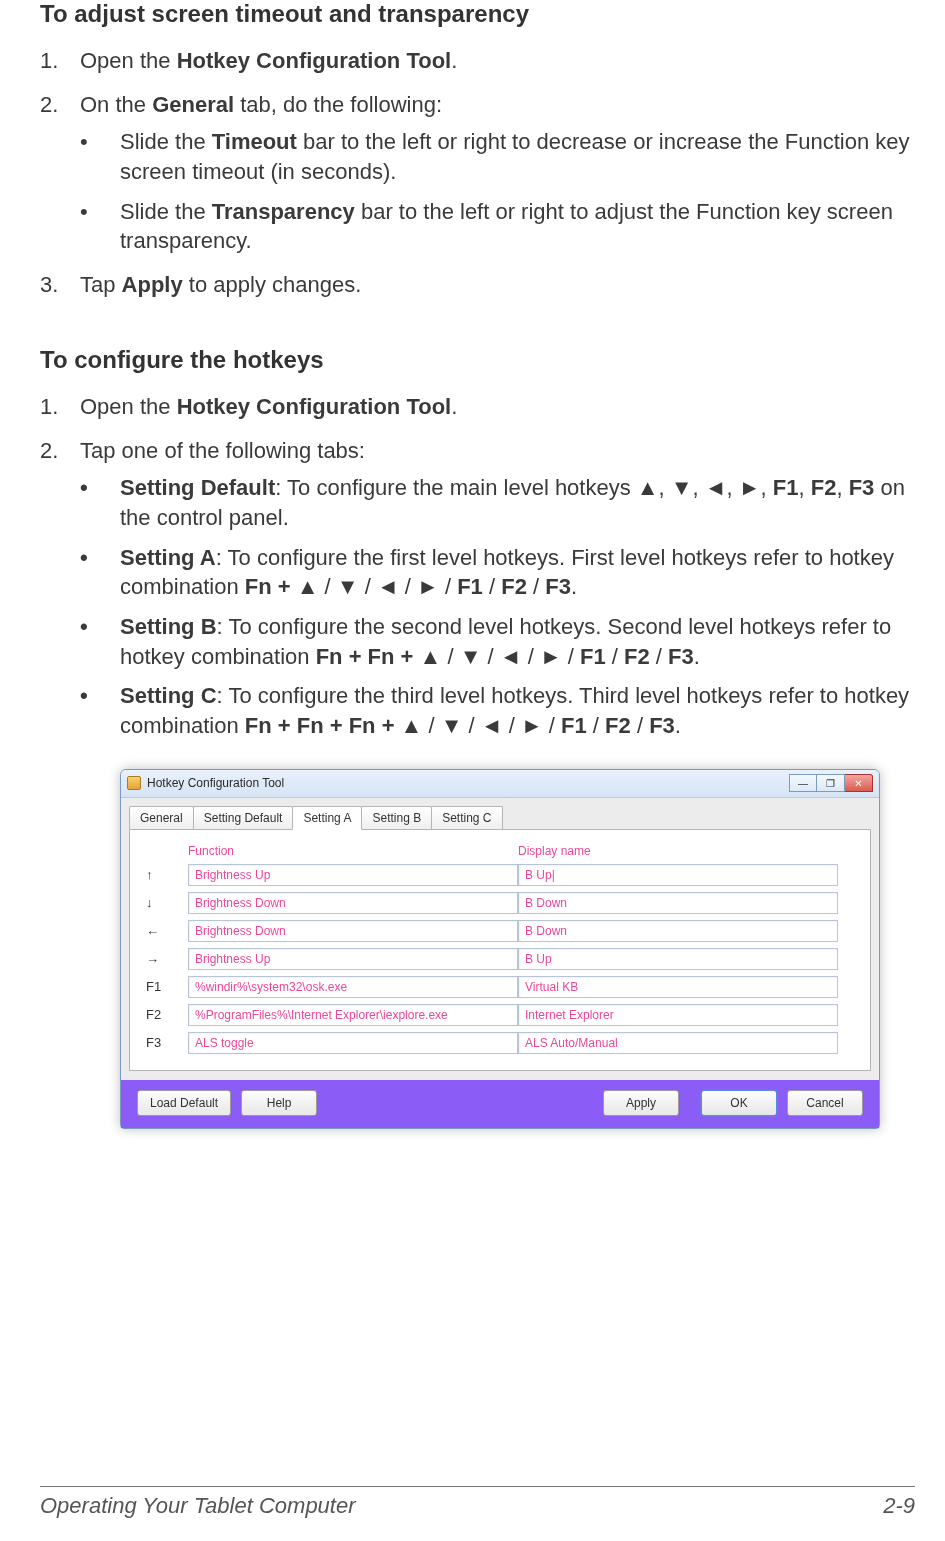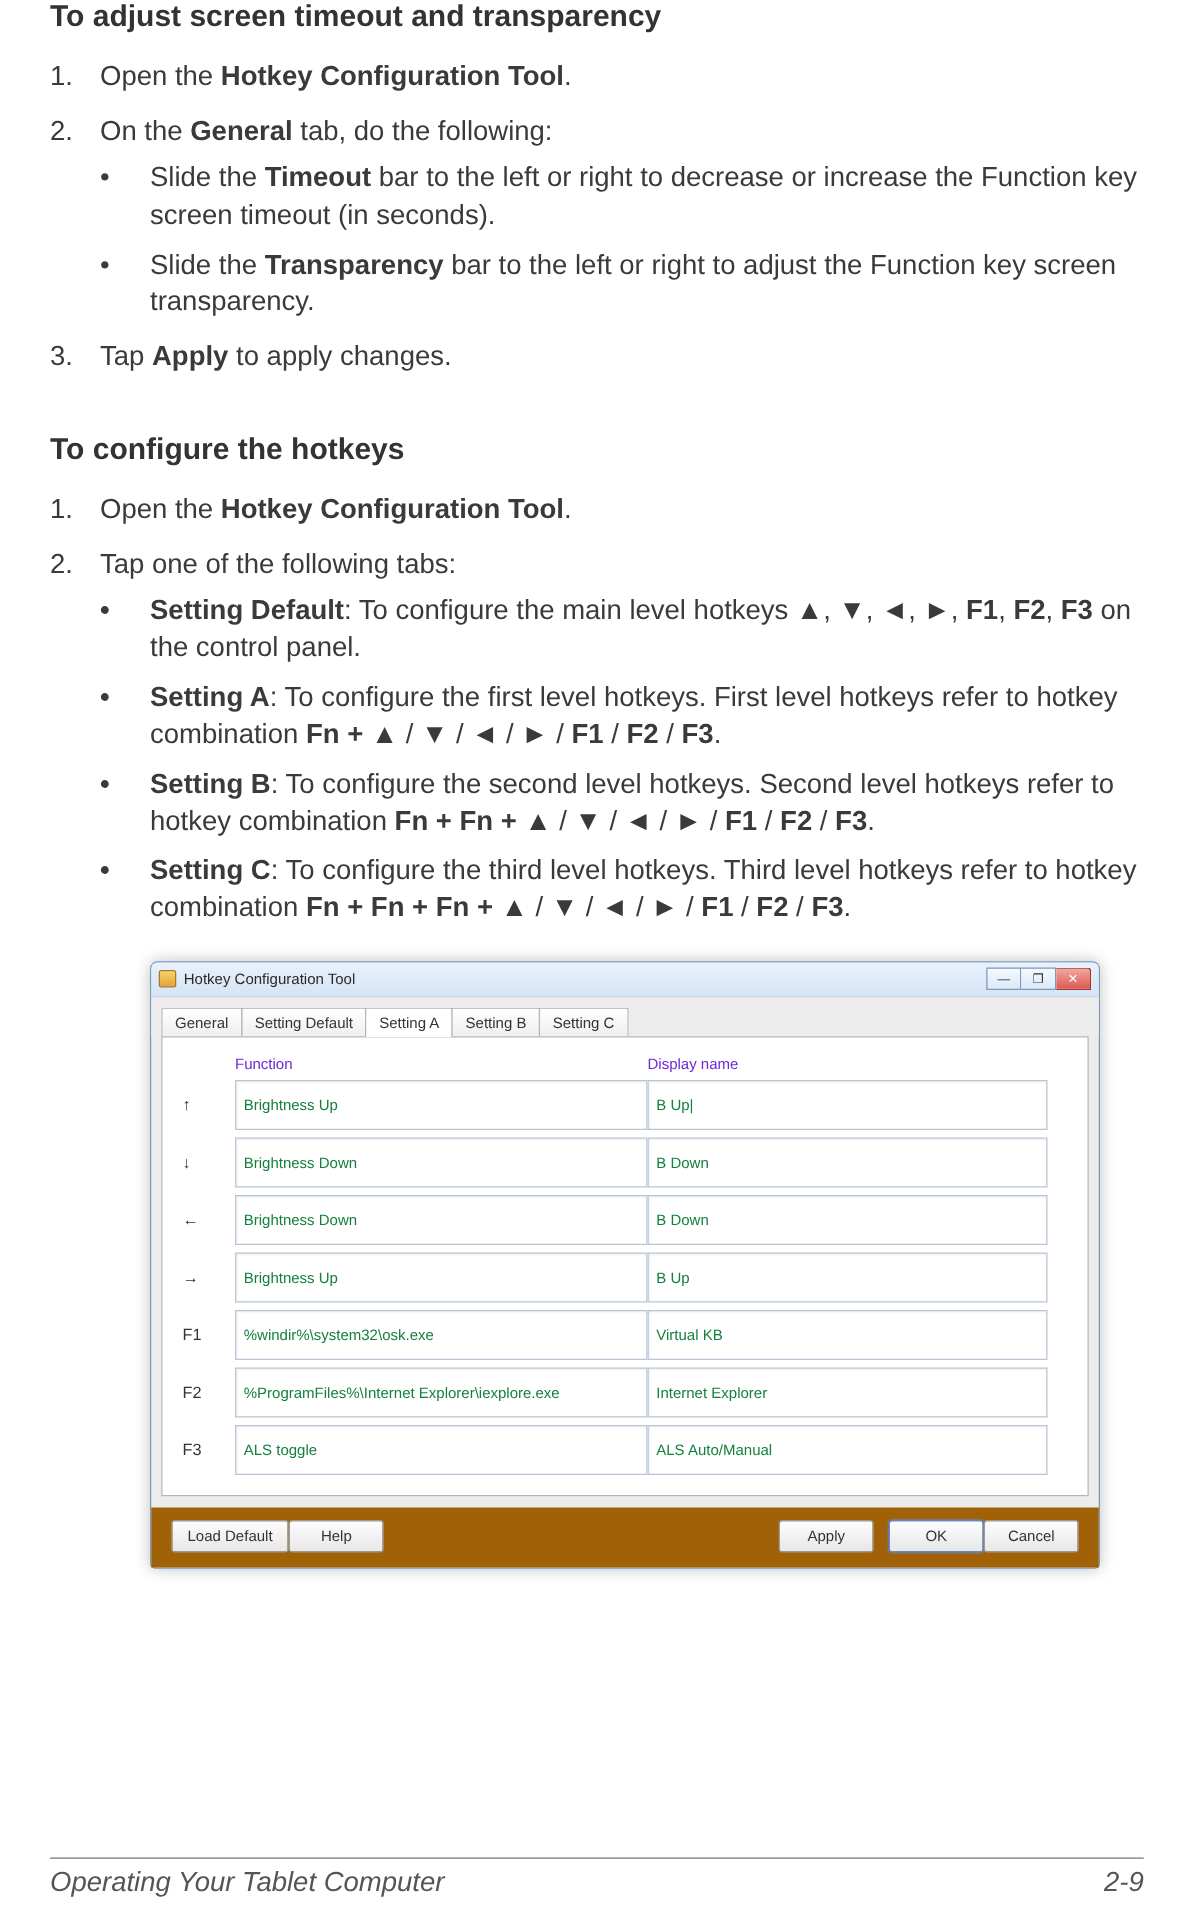--- a/index.html
+++ b/index.html
@@ -129,49 +129,49 @@
     border: 1px solid #b5b5b5;
     margin: 0 8px 8px 8px;
     padding: 14px 16px 10px 16px;
     position: relative;
     top: -1px;
   }
   .cols-header {
     display: grid;
     grid-template-columns: 42px 330px 320px;
     font-size: 12px;
-    color: #6d28d9;
+    color: #ec4899;
     margin-bottom: 6px;
   }
   .row {
     display: grid;
     grid-template-columns: 42px 330px 320px;
     align-items: center;
     margin-bottom: 6px;
   }
   .row .key {
     font-size: 13px;
     color: #333;
   }
   .field {
-    height: 40px;
+    height: 22px;
     border: 1px solid #b7c5d6;
     background: #fff;
     font-size: 12px;
     padding: 0 6px;
     display: flex;
     align-items: center;
-    color: #15803d;
+    color: #ec4899;
     box-shadow: inset 1px 1px 2px rgba(0,0,0,0.06);
   }
   .btn-row {
     padding: 10px 16px 12px 16px;
     display: flex;
-    gap: 0;
-    background: #a16207;
+    gap: 10px;
+    background: #8b5cf6;
   }
   .btn-row .spacer { flex: 1; }
   .btn {
     min-width: 76px;
     height: 26px;
     border: 1px solid #9b9b9b;
     border-radius: 3px;
     background: linear-gradient(#fdfdfd,#e7e7e7);
     font-size: 12px;
     color: #333;

